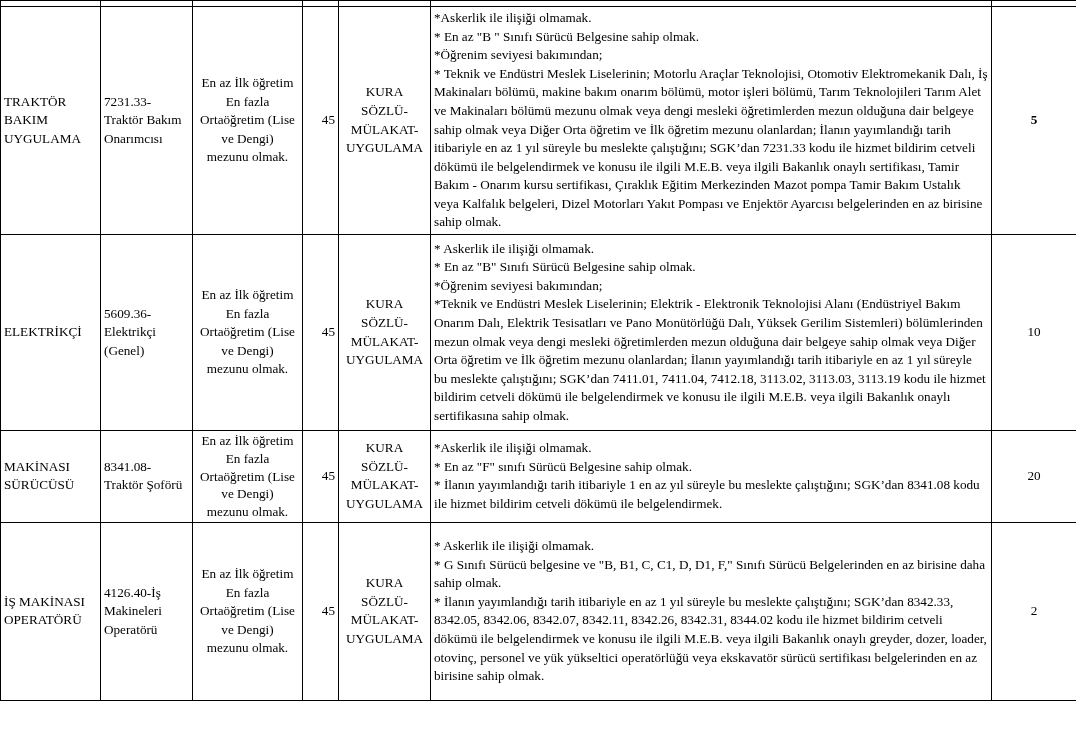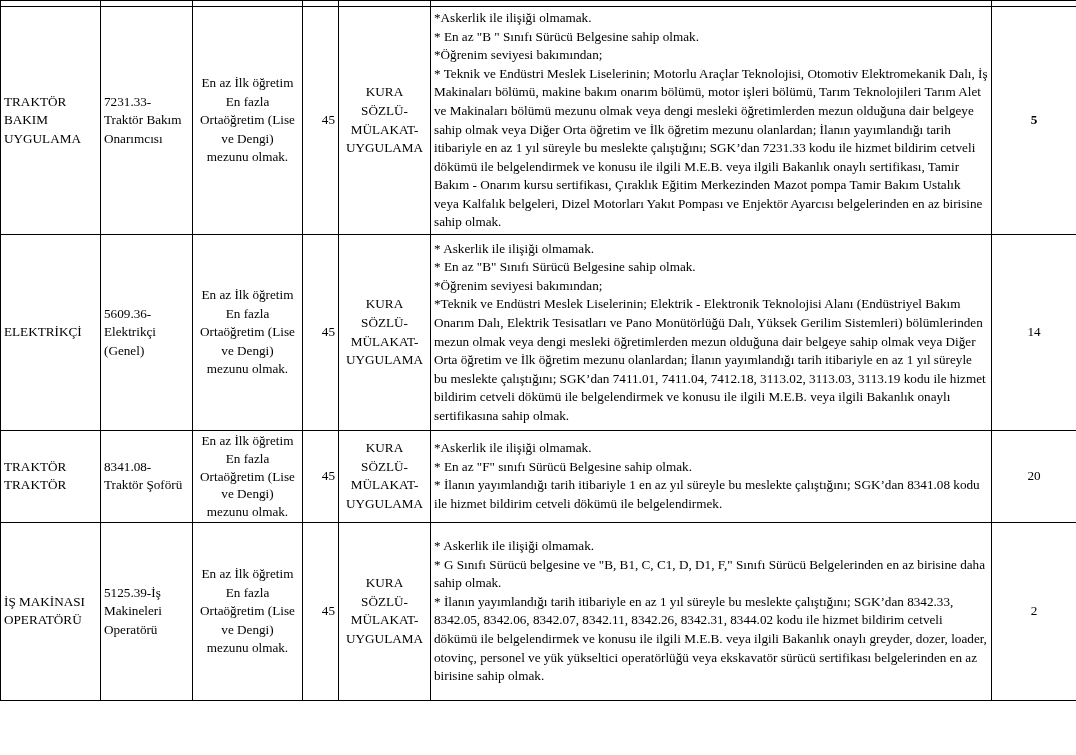--- a/index.html
+++ b/index.html
@@ -140,46 +140,46 @@
 mezunu olmak.</td>
       <td class="c-age">45</td>
       <td class="c-method">KURA
 SÖZLÜ-
 MÜLAKAT-
 UYGULAMA</td>
       <td class="c-req">* Askerlik ile ilişiği olmamak.
 * En az "B" Sınıfı Sürücü Belgesine sahip olmak.
 *Öğrenim seviyesi bakımından;
 *Teknik ve Endüstri Meslek Liselerinin; Elektrik - Elektronik Teknolojisi Alanı (Endüstriyel Bakım Onarım Dalı, Elektrik Tesisatları ve Pano Monütörlüğü Dalı, Yüksek Gerilim Sistemleri) bölümlerinden  mezun olmak veya dengi mesleki öğretimlerden mezun olduğuna dair belgeye sahip olmak veya Diğer Orta öğretim ve İlk öğretim mezunu olanlardan; İlanın yayımlandığı tarih itibariyle en az 1 yıl süreyle bu meslekte çalıştığını; SGK’dan 7411.01, 7411.04, 7412.18, 3113.02, 3113.03, 3113.19 kodu ile hizmet bildirim cetveli dökümü ile belgelendirmek ve konusu ile ilgili M.E.B. veya ilgili Bakanlık onaylı sertifikasına sahip olmak.</td>
-      <td class="c-quota">14</td>
+      <td class="c-quota">10</td>
     </tr>
 
     <tr style="height:91px">
-      <td class="c-title">TRAKTÖR TRAKTÖR</td>
+      <td class="c-title">MAKİNASI SÜRÜCÜSÜ</td>
       <td class="c-code">8341.08-
 Traktör Şoförü</td>
       <td class="c-edu" style="line-height:17.8px">En az İlk öğretim
 En fazla
 Ortaöğretim (Lise
 ve Dengi)
 mezunu olmak.</td>
       <td class="c-age">45</td>
       <td class="c-method">KURA
 SÖZLÜ-
 MÜLAKAT-
 UYGULAMA</td>
       <td class="c-req">*Askerlik ile ilişiği olmamak.
 * En az "F" sınıfı Sürücü Belgesine sahip olmak.
 *  İlanın yayımlandığı tarih itibariyle 1 en az yıl süreyle bu meslekte çalıştığını; SGK’dan 8341.08 kodu ile hizmet bildirim cetveli dökümü ile belgelendirmek.</td>
       <td class="c-quota">20</td>
     </tr>
 
     <tr style="height:178px">
       <td class="c-title">İŞ MAKİNASI OPERATÖRÜ</td>
-      <td class="c-code">5125.39-İş
+      <td class="c-code">4126.40-İş
 Makineleri
 Operatörü</td>
       <td class="c-edu">En az İlk öğretim
 En fazla
 Ortaöğretim (Lise
 ve Dengi)
 mezunu olmak.</td>
       <td class="c-age">45</td>
       <td class="c-method">KURA
 SÖZLÜ-

